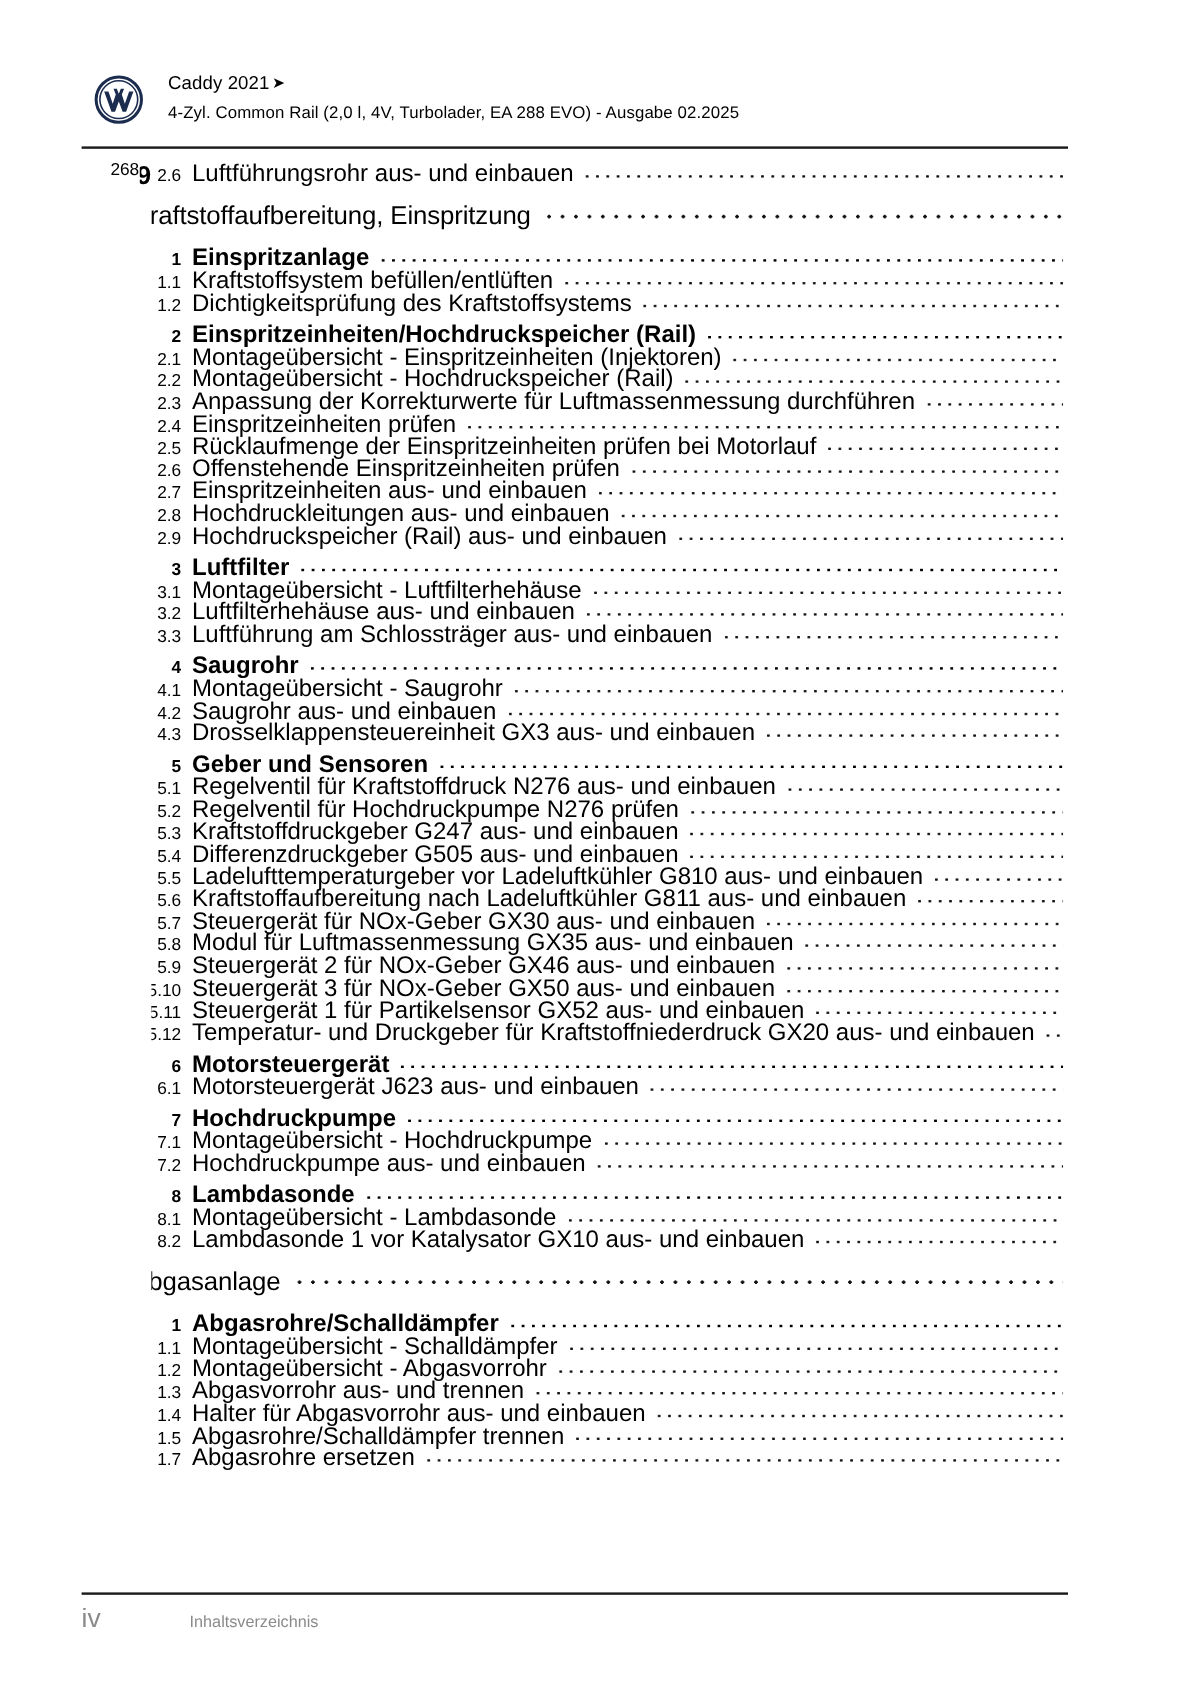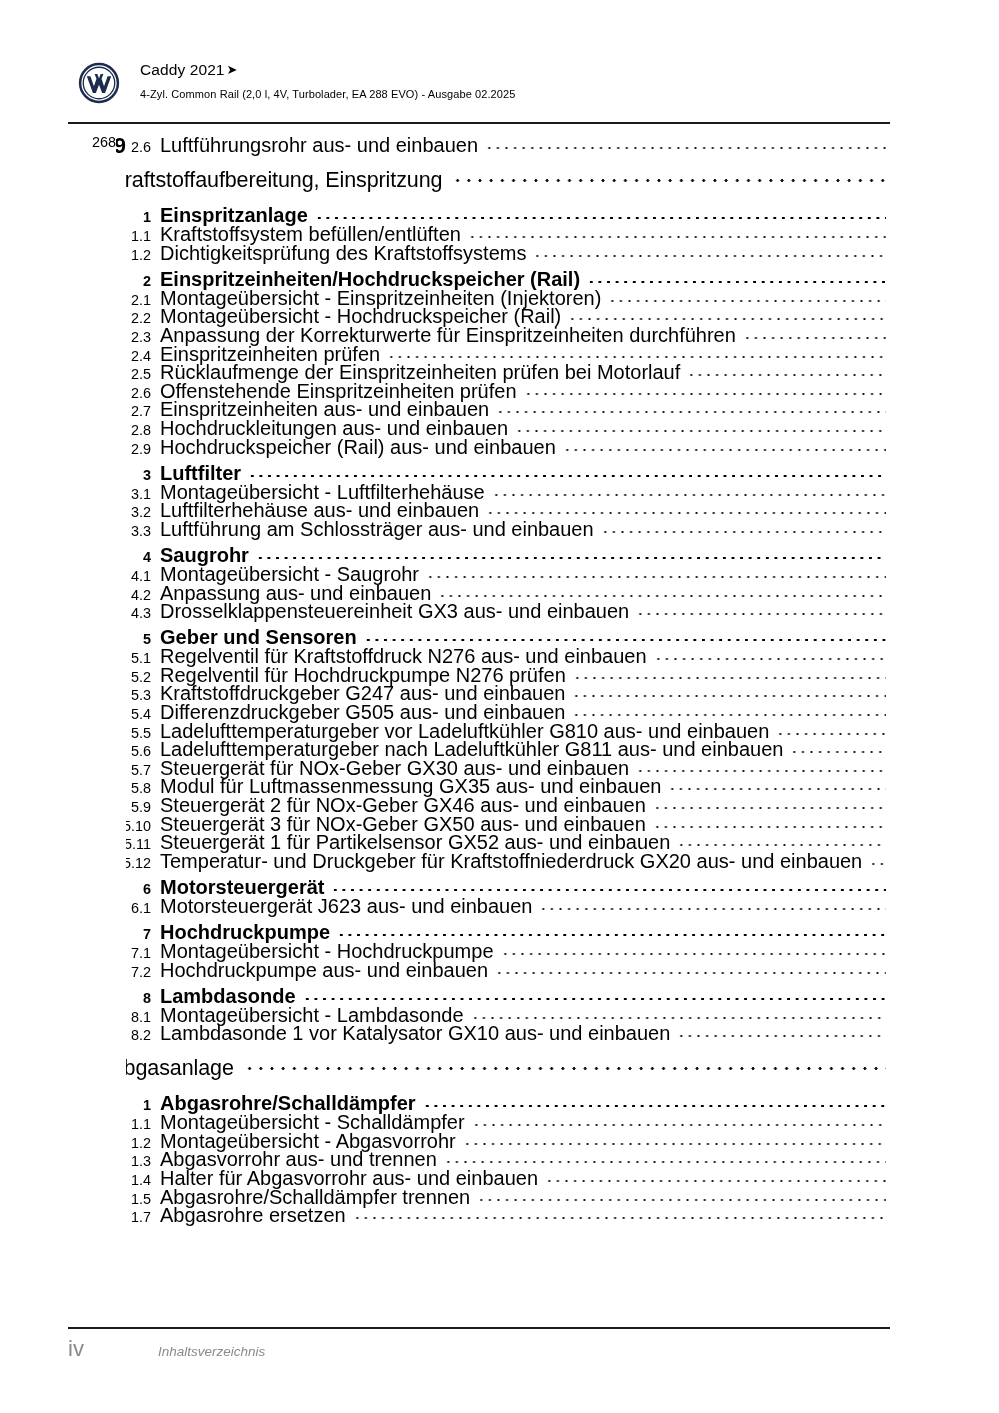--- a/index.html
+++ b/index.html
@@ -45,21 +45,21 @@
     left: 72px;
     top: 2px;
   }
   .header-line1 {
     font-size: 15.5px;
     line-height: 20px;
     letter-spacing: 0.1px;
     white-space: nowrap;
   }
   .header-line2 {
-    font-size: 11px;
+    font-size: 14px;
     line-height: 20px;
     letter-spacing: 0.1px;
     white-space: nowrap;
     margin-top: 3px;
   }
   .arrow-glyph {
     display: inline-block;
     font-size: 13px;
     transform: translateY(-1px);
     padding-left: 2px;
@@ -196,21 +196,20 @@
     gap: 48px;
   }
   .footer .folio {
     font-size: 22px;
     width: 40px;
     flex: 0 0 40px;
   }
   .footer .ftext {
     font-size: 13.5px;
     padding-left: 2px;
-    font-style: italic;
   }
 </style>
 </head>
 <body>
 
 <div class="page">
 
   <div class="header">
     <div class="logo">
       <svg viewBox="0 0 100 100" width="42" height="42" aria-hidden="true">
@@ -269,21 +268,21 @@
         <div class="page">205</div>
       </div>
       <div class="row sub">
         <div class="num">2.2</div>
         <div class="label">Montageübersicht - Hochdruckspeicher (Rail)</div>
         <div class="leader"></div>
         <div class="page">207</div>
       </div>
       <div class="row sub">
         <div class="num">2.3</div>
-        <div class="label">Anpassung der Korrekturwerte für Einspritzeinheiten durchführen</div>
+        <div class="label">Anpassung der Korrekturwerte für Luftmassenmessung durchführen</div>
         <div class="leader"></div>
         <div class="page">208</div>
       </div>
       <div class="row sub">
         <div class="num">2.4</div>
         <div class="label">Einspritzeinheiten prüfen</div>
         <div class="leader"></div>
         <div class="page">209</div>
       </div>
       <div class="row sub">
@@ -347,21 +346,21 @@
         <div class="page">225</div>
       </div>
       <div class="row sub">
         <div class="num">4.1</div>
         <div class="label">Montageübersicht - Saugrohr</div>
         <div class="leader"></div>
         <div class="page">225</div>
       </div>
       <div class="row sub">
         <div class="num">4.2</div>
-        <div class="label">Anpassung aus- und einbauen</div>
+        <div class="label">Saugrohr aus- und einbauen</div>
         <div class="leader"></div>
         <div class="page">229</div>
       </div>
       <div class="row sub">
         <div class="num">4.3</div>
         <div class="label">Drosselklappensteuereinheit GX3 aus- und einbauen</div>
         <div class="leader"></div>
         <div class="page">231</div>
       </div>
       <div class="row section">
@@ -395,21 +394,21 @@
         <div class="page">238</div>
       </div>
       <div class="row sub">
         <div class="num">5.5</div>
         <div class="label">Ladelufttemperaturgeber vor Ladeluftkühler G810 aus- und einbauen</div>
         <div class="leader"></div>
         <div class="page">240</div>
       </div>
       <div class="row sub">
         <div class="num">5.6</div>
-        <div class="label">Ladelufttemperaturgeber nach Ladeluftkühler G811 aus- und einbauen</div>
+        <div class="label">Kraftstoffaufbereitung nach Ladeluftkühler G811 aus- und einbauen</div>
         <div class="leader"></div>
         <div class="page">240</div>
       </div>
       <div class="row sub">
         <div class="num">5.7</div>
         <div class="label">Steuergerät für NOx-Geber GX30 aus- und einbauen</div>
         <div class="leader"></div>
         <div class="page">240</div>
       </div>
       <div class="row sub">

